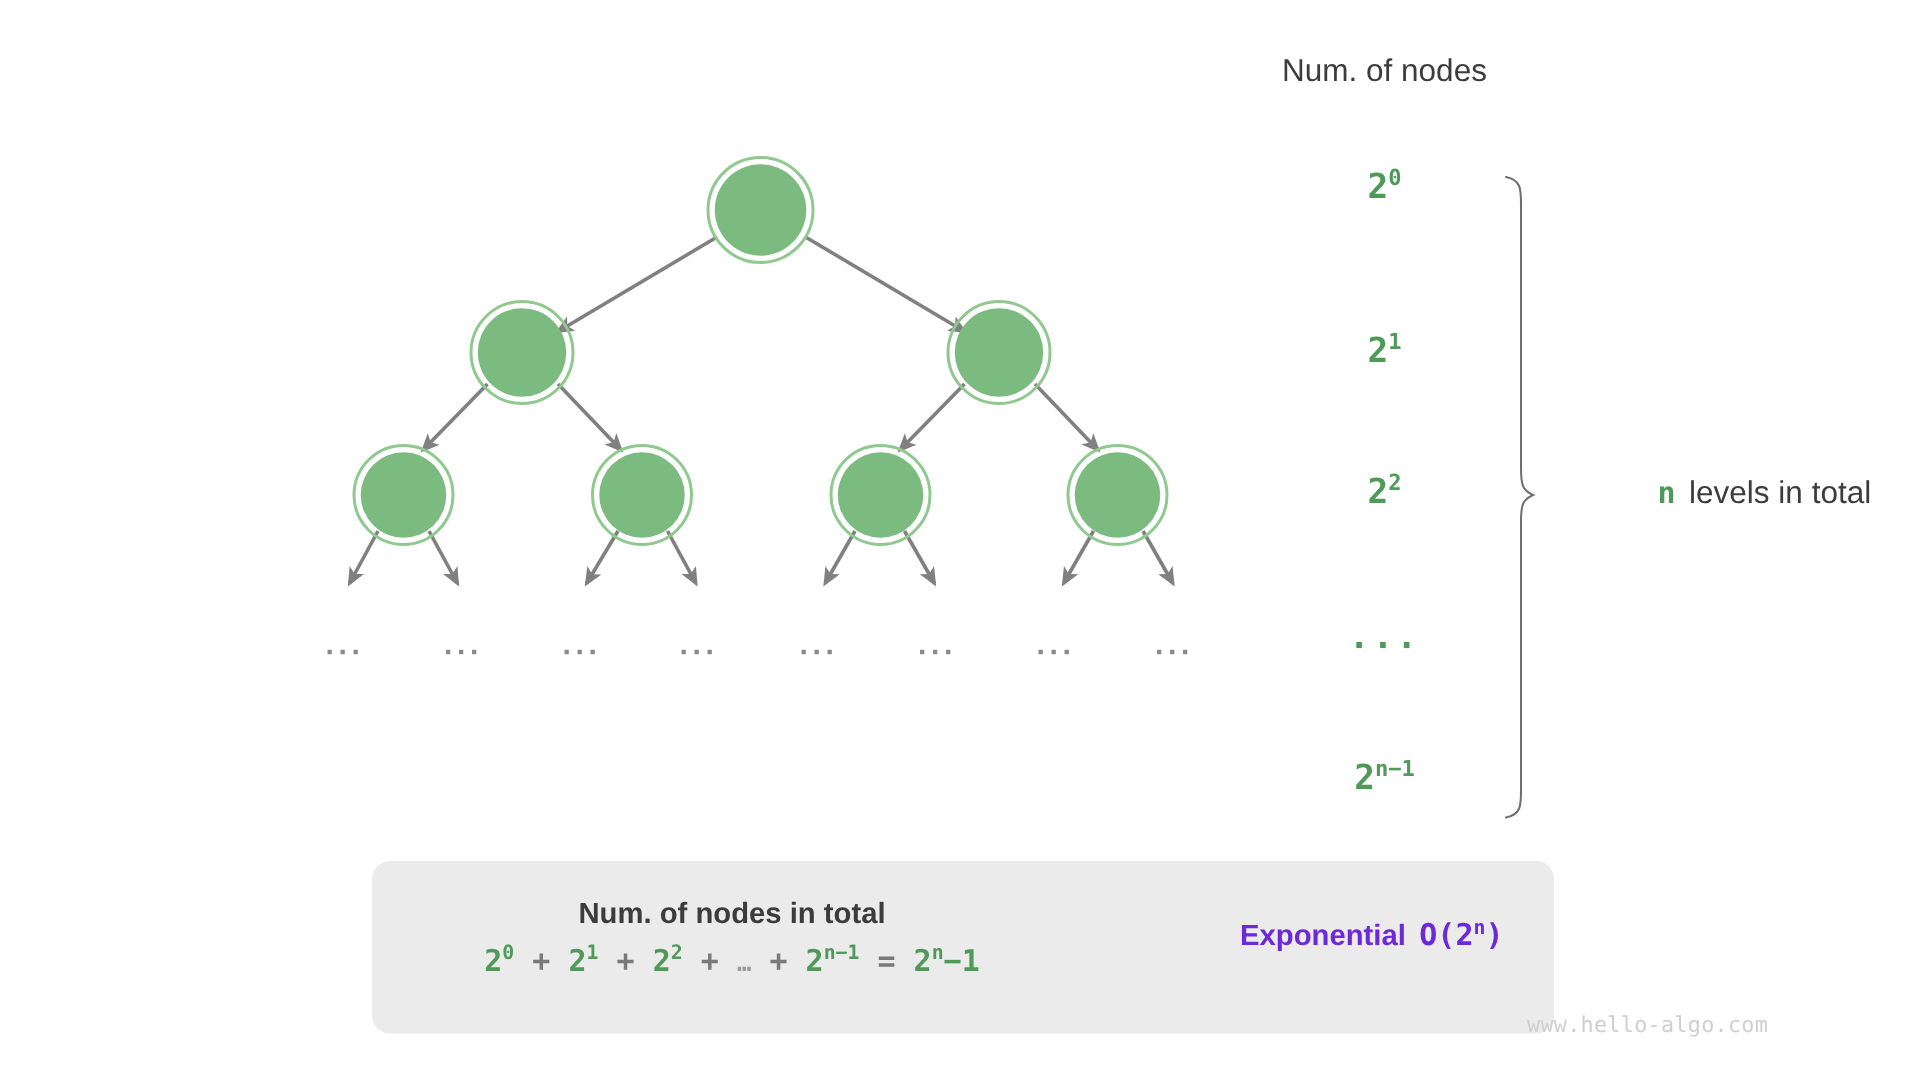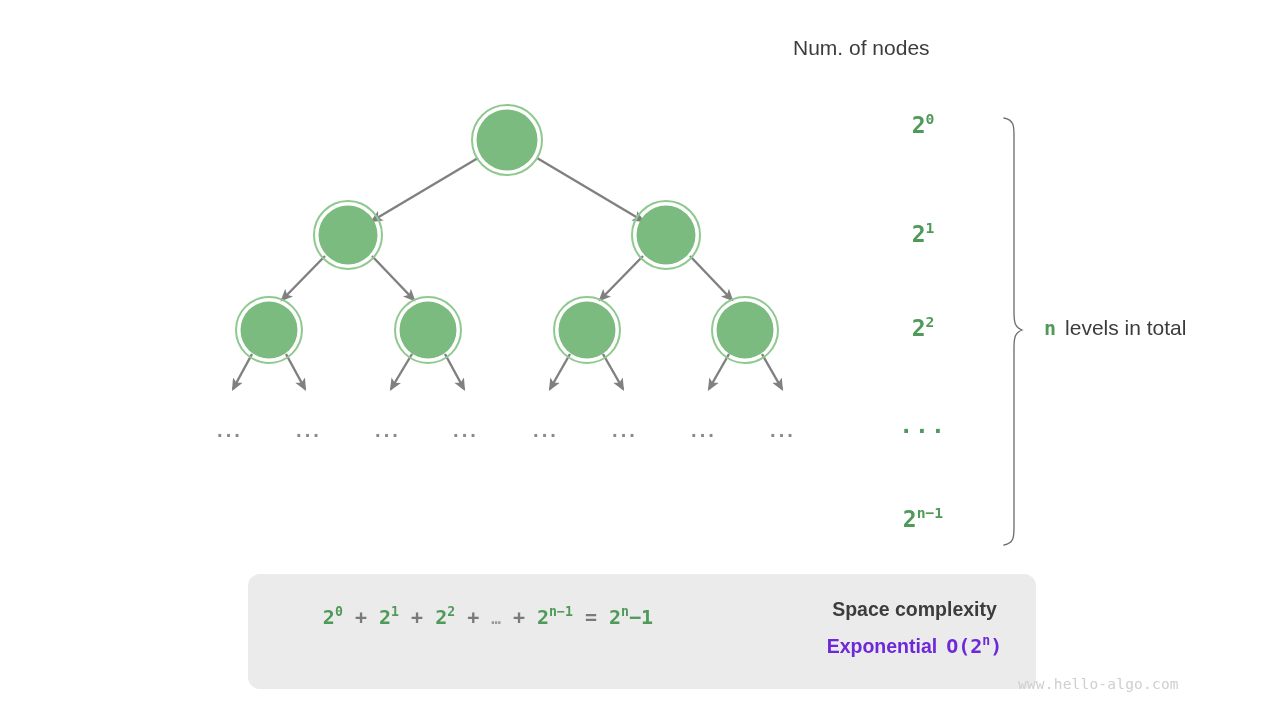--- a/index.html
+++ b/index.html
@@ -23,20 +23,21 @@
     height: 720px;
   }
 
   .abs { position: absolute; }
 
   
   .col-header {
     width: 260px;
     left: 793px;
     top: 33px;
+    text-align: center;
     font-size: 21px;
     line-height: 29px;
     color: #3c3c3c;
     font-family: "Liberation Sans", sans-serif;
   }
 
   
   .level-label {
     width: 150px;
     text-align: center;
@@ -52,21 +53,21 @@
     vertical-align: super;
     line-height: 0;
   }
   .level-label.dots {
     font-size: 23px;
     letter-spacing: 2px;
   }
 
   
   .total-levels {
-    left: 1044px;
+    left: 1105px;
     top: 316px;
     font-size: 21px;
     color: #3c3c3c;
     white-space: nowrap;
     text-align: center;
   }
   .total-levels .nvar {
     font-family: "DejaVu Sans Mono", monospace;
     font-weight: bold;
     color: #4f9a59;
@@ -222,36 +223,36 @@
   <div class="abs" style="left:236px; top:0; width:80px; text-align:center; color:#8a8a8a; font-size:20px; font-weight:bold; letter-spacing:2px;">···</div>
   <div class="abs" style="left:316px; top:0; width:80px; text-align:center; color:#8a8a8a; font-size:20px; font-weight:bold; letter-spacing:2px;">···</div>
   <div class="abs" style="left:395px; top:0; width:80px; text-align:center; color:#8a8a8a; font-size:20px; font-weight:bold; letter-spacing:2px;">···</div>
   <div class="abs" style="left:474px; top:0; width:80px; text-align:center; color:#8a8a8a; font-size:20px; font-weight:bold; letter-spacing:2px;">···</div>
   <div class="abs" style="left:553px; top:0; width:80px; text-align:center; color:#8a8a8a; font-size:20px; font-weight:bold; letter-spacing:2px;">···</div>
 </div>
 
 <div class="abs" id="summary-box">
 
   <div class="box-col" style="left:0px; top:24px; width:480px;">
+    <div class="box-title">Num. of nodes in total</div>
     <div class="box-formula" style="margin-top:7px;">
       <span class="g"><span>2</span><sup>0</sup></span>
       <span class="op">+</span>
       <span class="g"><span>2</span><sup>1</sup></span>
       <span class="op">+</span>
       <span class="g"><span>2</span><sup>2</sup></span>
       <span class="op">+</span>
       <span class="dotsop">…</span>
       <span class="op">+</span>
       <span class="g"><span>2</span><sup>n−1</sup></span>
       <span class="op">=</span>
       <span class="g"><span>2</span><sup>n</sup><span>−1</span></span>
     </div>
   </div>
 
   <div class="box-col" style="left:545px; top:24px; width:243px;">
-    <div class="box-title">Space complexity</div>
     <div class="box-formula red" style="margin-top:13px;">
       <span style="font-family:'Liberation Sans',sans-serif;font-weight:bold;font-size:19.5px;">Exponential</span><span style="display:inline-block;width:9px;"></span><span><span>O(2</span><sup>n</sup><span>)</span></span>
     </div>
   </div>
 </div>
 
 <div class="abs" id="watermark">www.hello-algo.com</div>
 
 </body></html>

